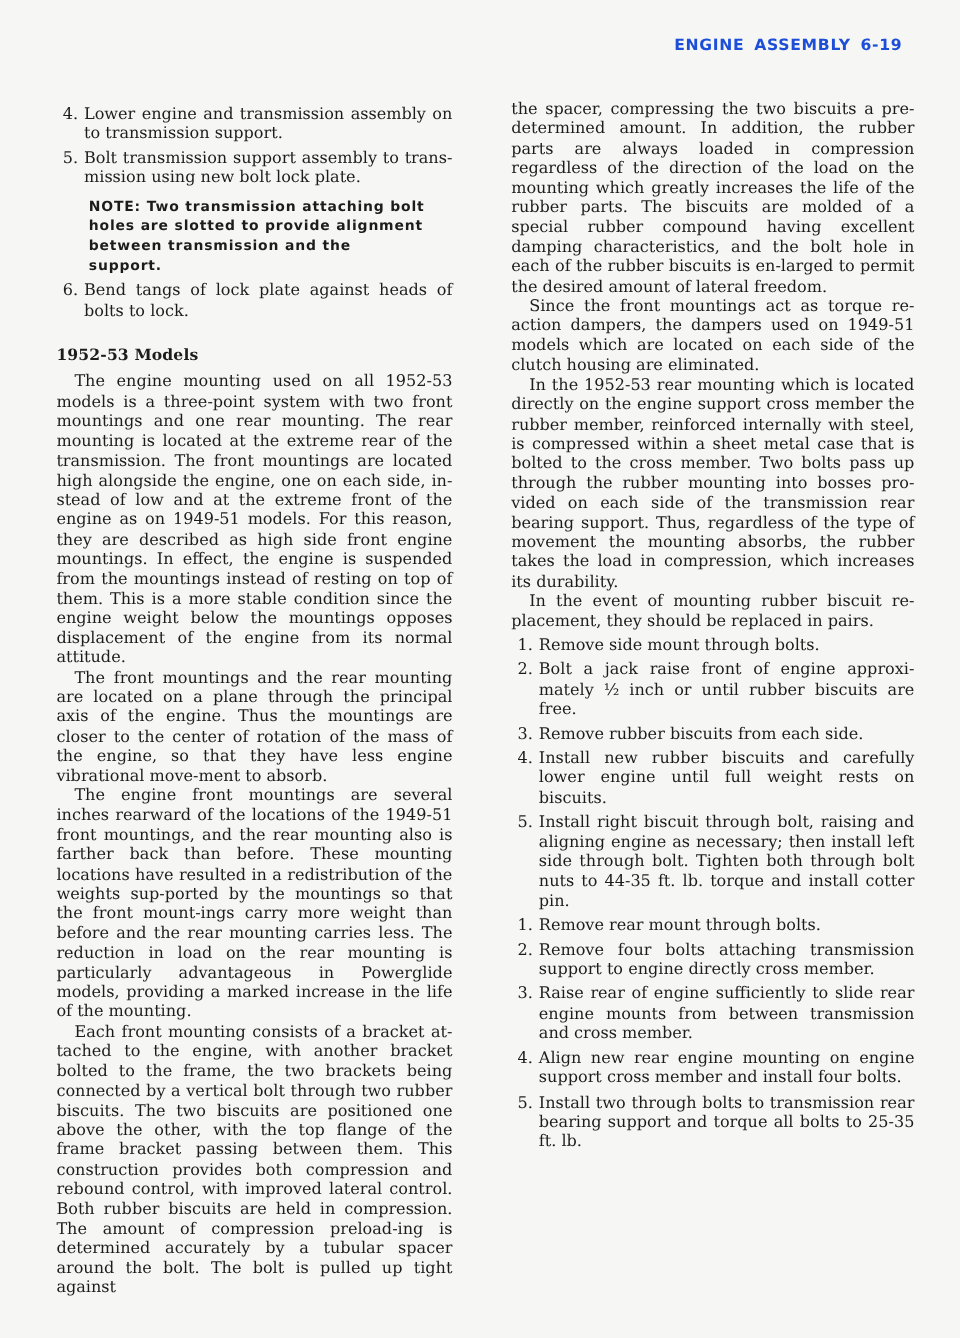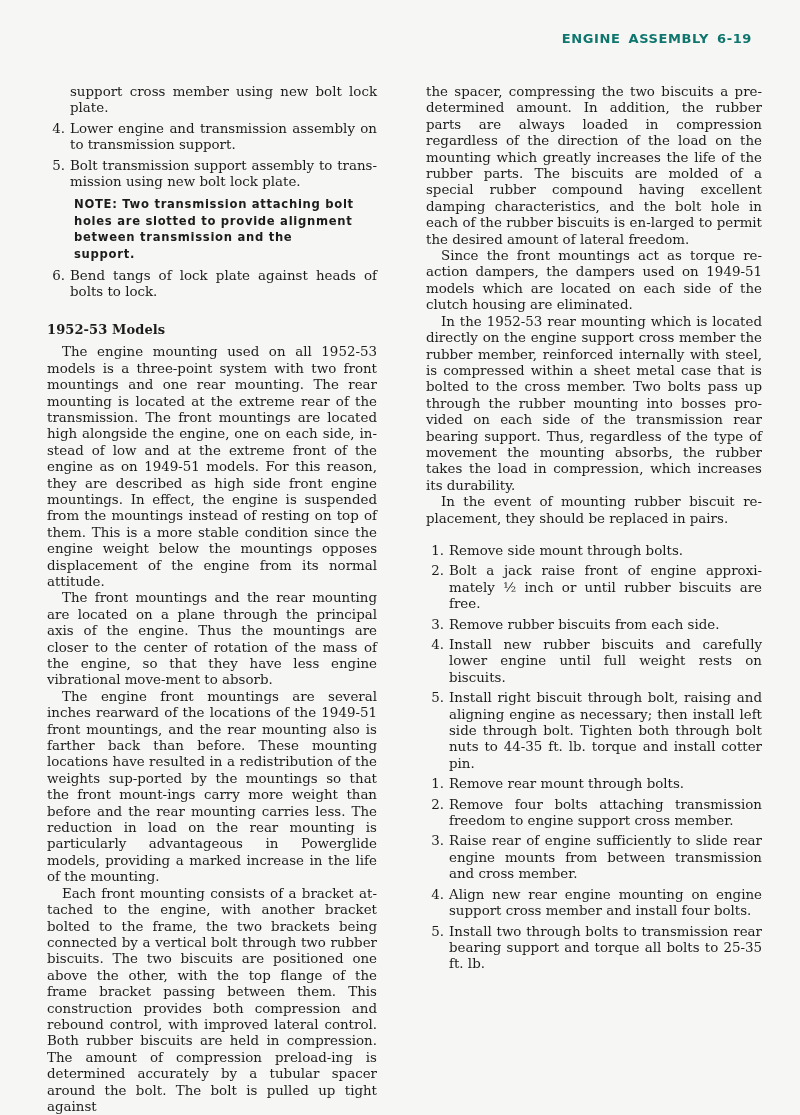--- a/index.html
+++ b/index.html
@@ -11,21 +11,21 @@
       position: relative;
       overflow: hidden;
     }
     .page-header {
       position: absolute;
       top: 31px; right: 48px;
       font-family: "DejaVu Sans", "Liberation Sans", sans-serif;
       font-weight: bold;
       font-size: 13px;
       letter-spacing: 0.6px;
-      color: #0f766e;
+      color: #1d4ed8;
       word-spacing: 3px;
     }
     .col {
       position: absolute;
       top: 84px;
       font-size: 13.4px;
       line-height: 16.4px;
       text-align: justify;
     }
     .col-left { left: 47px; width: 330px; }
@@ -55,29 +55,28 @@
       margin: 6px 12px 6px 0;
       text-align: left;
     }
     .heading {
       font-weight: bold;
       font-size: 13px;
       margin: 22px 0 6px 0;
       letter-spacing: 0.1px;
     }
     .heading.first { margin-top: 21px; }
-    .gap-before-list { margin-bottom: 16px; }
+    .gap-before-list { margin-bottom: 4px; }
   </style>
 </head>
 <body>
 
 <div class="page-header">ENGINE ASSEMBLY 6-19</div>
 
 <div class="col col-left">
-  <p class="cont">support cross member using new bolt lock plate.</p>
 
   <div class="step" style="margin-top:4px;">
     <span class="num">4.</span>
     <span>Lower engine and transmission assembly on to transmission support.</span>
   </div>
   <div class="step">
     <span class="num">5.</span>
     <span>Bolt transmission support assembly to trans-mission using new bolt lock plate.</span>
   </div>
 
@@ -124,21 +123,21 @@
     <span>Install right biscuit through bolt, raising and aligning engine as necessary; then install left side through bolt. Tighten both through bolt nuts to 44-35 ft. lb. torque and install cotter pin.</span>
   </div>
 
 
   <div class="step">
     <span class="num">1.</span>
     <span>Remove rear mount through bolts.</span>
   </div>
   <div class="step">
     <span class="num">2.</span>
-    <span>Remove four bolts attaching transmission freedom to engine support cross member.</span>
+    <span>Remove four bolts attaching transmission support to engine directly cross member.</span>
   </div>
   <div class="step">
     <span class="num">3.</span>
     <span>Raise rear of engine sufficiently to slide rear engine mounts from between transmission and cross member.</span>
   </div>
   <div class="step">
     <span class="num">4.</span>
     <span>Align new rear engine mounting on engine support cross member and install four bolts.</span>
   </div>
   <div class="step">

